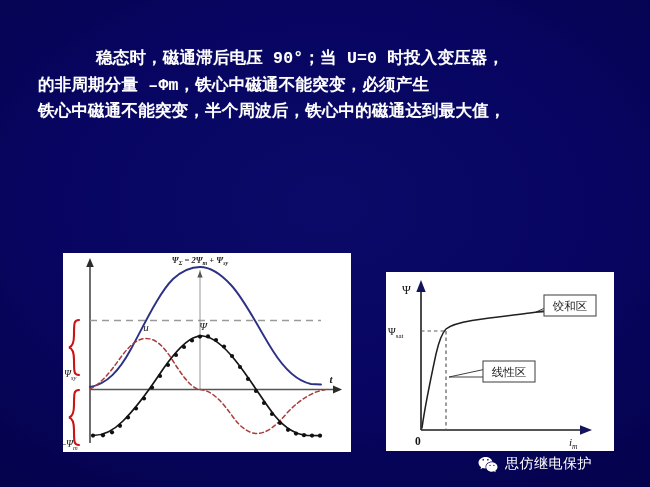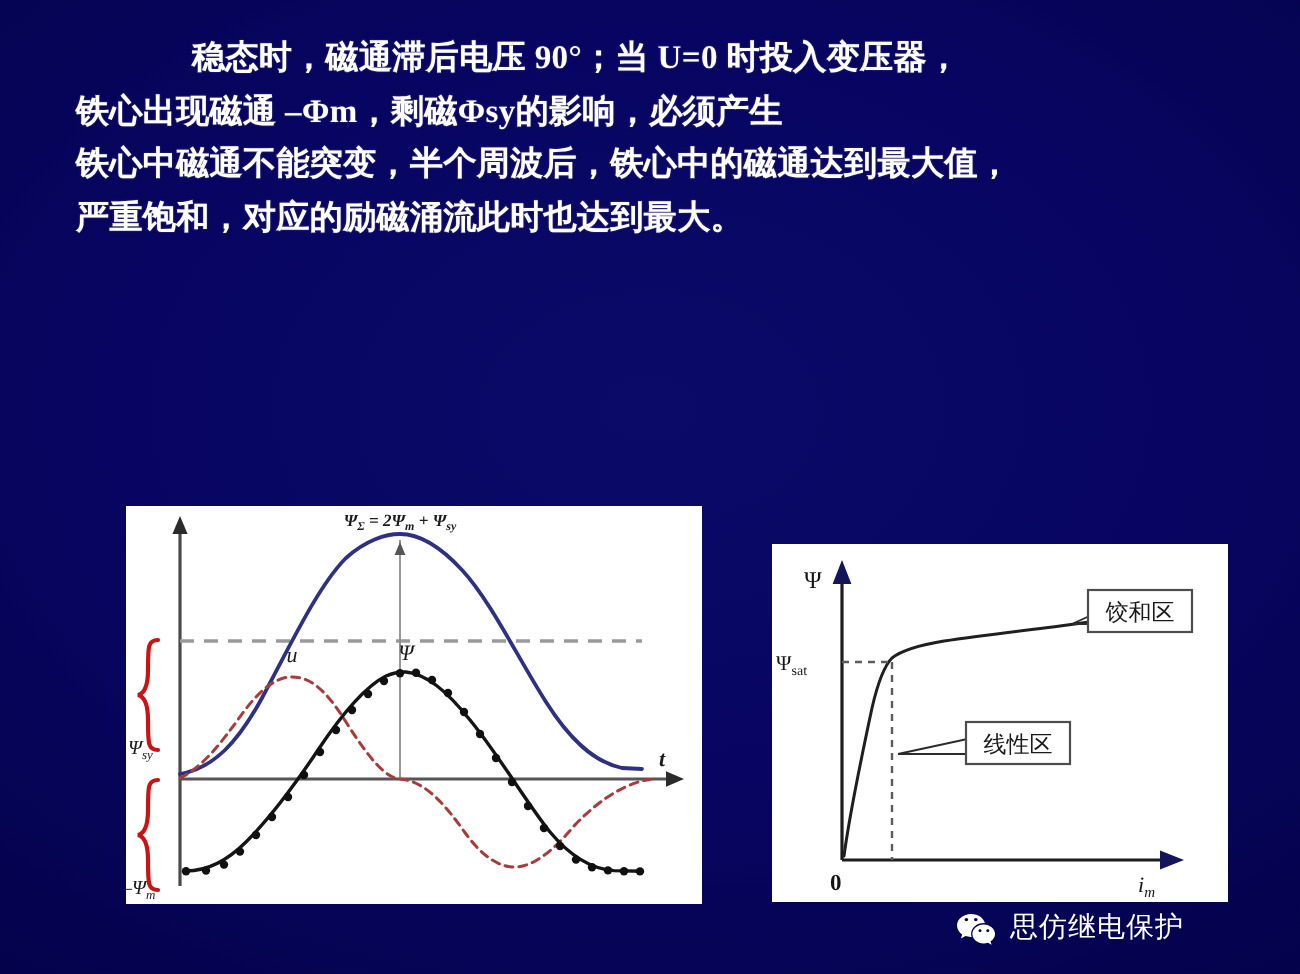--- a/index.html
+++ b/index.html
@@ -18,24 +18,24 @@
     width: 650px;
     height: 487px;
     background: radial-gradient(ellipse 120% 110% at 50% 42%, #0b0a68 0%, #070561 35%, #040248 72%, #020033 100%);
     overflow: hidden;
   }
 
   
   .textblock {
     position: absolute;
     left: 38px;
-    top: 16px;
+    top: 46px;
     width: 600px;
     color: #ffffff;
-    font-family: Liberation Serif, serif;
+    font-family: Liberation Mono, monospace;
     font-weight: bold;
     font-size: 16.5px;
     line-height: 26.5px;
     letter-spacing: 0.2px;
     text-shadow: 0 0 1px rgba(255,255,255,0.25);
   }
   .tline { white-space: nowrap; }
   .tline.indent { padding-left: 58px; }
 
   
@@ -73,23 +73,22 @@
     display: block;
   }
 </style>
 </head>
 <body>
 
 <div id="slide">
 
   <div class="textblock">
     <div class="tline indent">稳态时，磁通滞后电压 90°；当 U=0 时投入变压器，</div>
-    <div class="tline">铁心出现磁通 –Φm，剩磁Φsy的影响，必须产生</div>
+    <div class="tline">的非周期分量 –Φm，铁心中磁通不能突变，必须产生</div>
     <div class="tline">铁心中磁通不能突变，半个周波后，铁心中的磁通达到最大值，</div>
-    <div class="tline">严重饱和，对应的励磁涌流此时也达到最大。</div>
   </div>
 
   <div class="panel" id="panel-left">
     <svg viewBox="0 0 288 199" preserveAspectRatio="none">
 
       <g>
         <line x1="27" y1="12" x2="27" y2="190" stroke="#4a4a4a" stroke-width="1.6"></line>
         <polygon points="27,5 23.2,14 30.8,14" fill="#2b2b2b"></polygon>
 
         <line x1="27" y1="136.5" x2="272" y2="136.5" stroke="#555555" stroke-width="1.6"></line>

